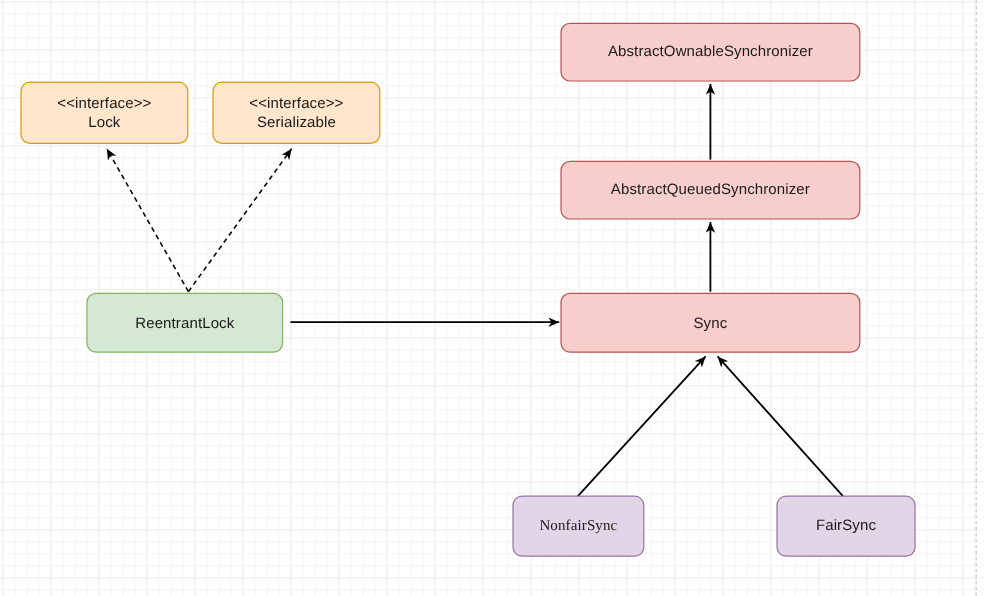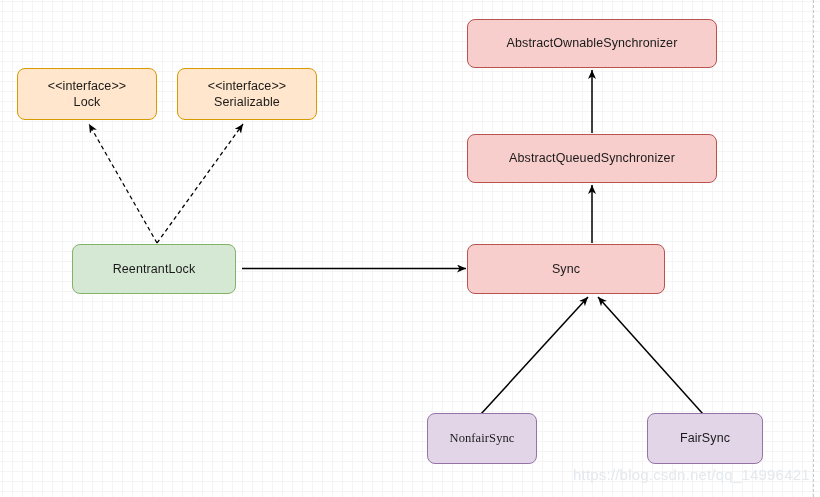--- a/index.html
+++ b/index.html
@@ -131,29 +131,28 @@
   </div>
 
   <div class="node n-class-pink" style="left:467px; top:19px; width:250px; height:49px;">
     <div class="node-label">AbstractOwnableSynchronizer</div>
   </div>
 
   <div class="node n-class-pink" style="left:467px; top:134px; width:250px; height:49px;">
     <div class="node-label">AbstractQueuedSynchronizer</div>
   </div>
 
-  <div class="node n-class-pink" style="left:467px; top:244px; width:198px; height:50px;">
+  <div class="node n-class-pink" style="left:467px; top:244px; width:250px; height:50px;">
     <div class="node-label">Sync</div>
   </div>
 
   <div class="node n-class-purple" style="left:427px; top:413px; width:110px; height:51px;font-family:Liberation Serif, serif;">
     <div class="node-label">NonfairSync</div>
   </div>
 
   <div class="node n-class-purple" style="left:647px; top:413px; width:116px; height:51px;">
     <div class="node-label">FairSync</div>
   </div>
 
   <div id="page-break"></div>
 
-  <div id="watermark">https://blog.csdn.net/qq_14996421</div>
 
 </div>
 
 </body></html>

